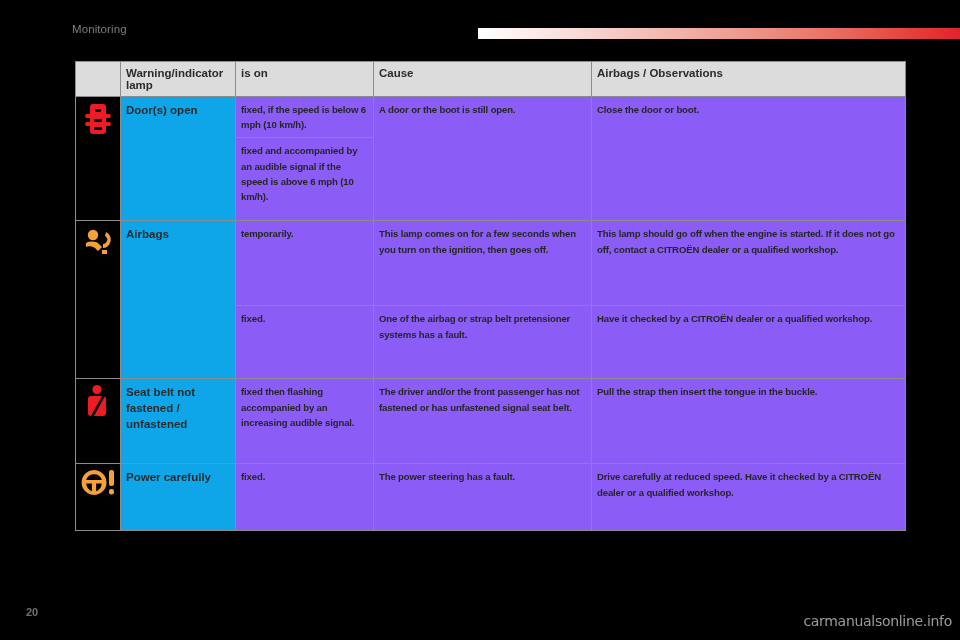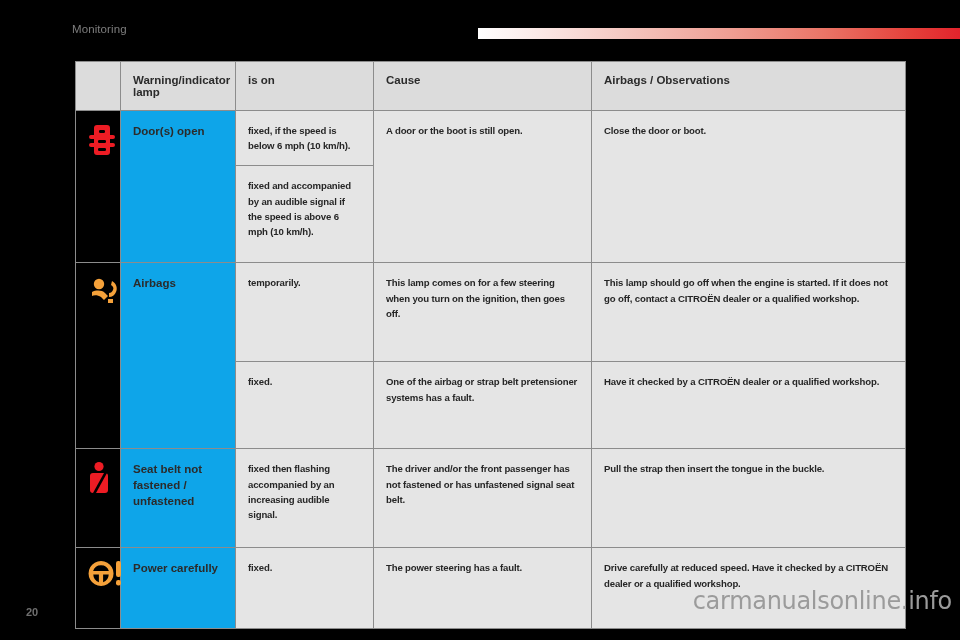--- a/index.html
+++ b/index.html
@@ -40,21 +40,21 @@
     position: absolute;
     left: 75px;
     top: 61px;
     width: 830px;
     border-collapse: collapse;
     table-layout: fixed;
   }
   #lamp-table td, #lamp-table th {
     border: 1px solid #8c8c8c;
     vertical-align: top;
-    padding: 12px;
+    padding: 5px;
   }
   thead th {
     background: #dcdcdc;
     color: #2b2b2b;
     font-size: 11.5px;
     font-weight: bold;
     text-align: left;
     padding: 10px 9px 11px 9px;
     height: 18px;
   }
@@ -72,21 +72,21 @@
   }
   td.cell-lamp {
     background: #0ea5e9;
     color: #2b2b2b;
     font-size: 11.5px;
     font-weight: bold;
     line-height: 16px;
     padding: 9px 9px 9px 9px;
   }
   td.cell-body {
-    background: #e5e5e5;
+    background: #8b5cf6;
     color: #262626;
     font-size: 9.6px;
     font-weight: bold;
     line-height: 15.2px;
     padding: 9px 9px 9px 9px;
     filter: blur(0.62px);
     letter-spacing: -0.15px;
   }
 
   
@@ -98,22 +98,22 @@
     left: 26px;
     bottom: 22px;
     font-size: 11px;
     font-weight: bold;
     color: #6f6f6f;
     filter: blur(0.6px);
   }
   #watermark {
     position: absolute;
     right: 8px;
-    bottom: 25px;
-    font-size: 24px;
+    bottom: 11px;
+    font-size: 14px;
     color: #9b9b9b;
     letter-spacing: -0.3px;
     font-family: "DejaVu Sans", sans-serif;
   }
 </style>
 </head>
 <body>
 
 <div id="section-title">Monitoring</div>
 
@@ -166,21 +166,21 @@
           <g fill="#f5a13a">
             <circle cx="11" cy="9" r="5.2"></circle>
             <path d="M4 17 c4 -2 10 -2 13 1 l3 3 l-4 4 l-3 -3 c-3 -2 -7 -2 -9 -1 z"></path>
             <path d="M24 6 c4 2 6 7 4 11 c-1 3 -4 5 -7 5 l0 -4 c2 0 3 -1 4 -3 c1 -2 0 -4 -2 -5 z"></path>
             <path d="M20 24 l5 0 l0 4 l-5 0 z"></path>
           </g>
         </svg>
       </td>
       <td class="cell-lamp" rowspan="2">Airbags</td>
       <td class="cell-body" style="height:74px">temporarily.</td>
-      <td class="cell-body">This lamp comes on for a few steering when you turn on the ignition, then goes off.</td>
+      <td class="cell-body">This lamp comes on for a few seconds when you turn on the ignition, then goes off.</td>
       <td class="cell-body">This lamp should go off when the engine is started. If it does not go off, contact a CITROËN dealer or a qualified workshop.</td>
     </tr>
     <tr>
       <td class="cell-body" style="height:62px">fixed.</td>
       <td class="cell-body">One of the airbag or strap belt pretensioner systems has a fault.</td>
       <td class="cell-body">Have it checked by a CITROËN dealer or a qualified workshop.</td>
     </tr>
 
     <tr>
       <td class="cell-icon">

